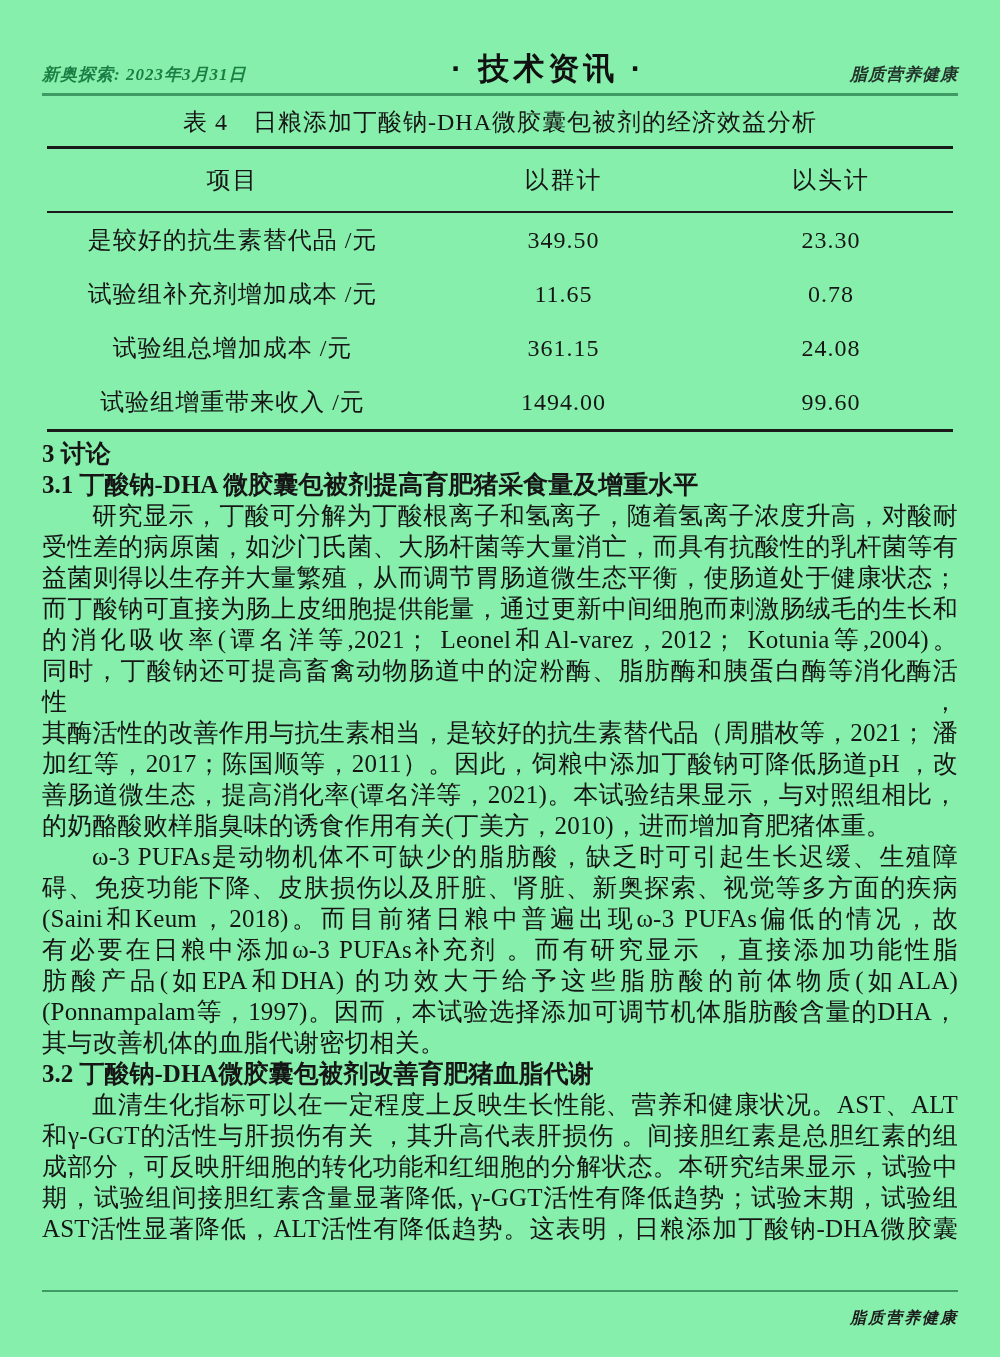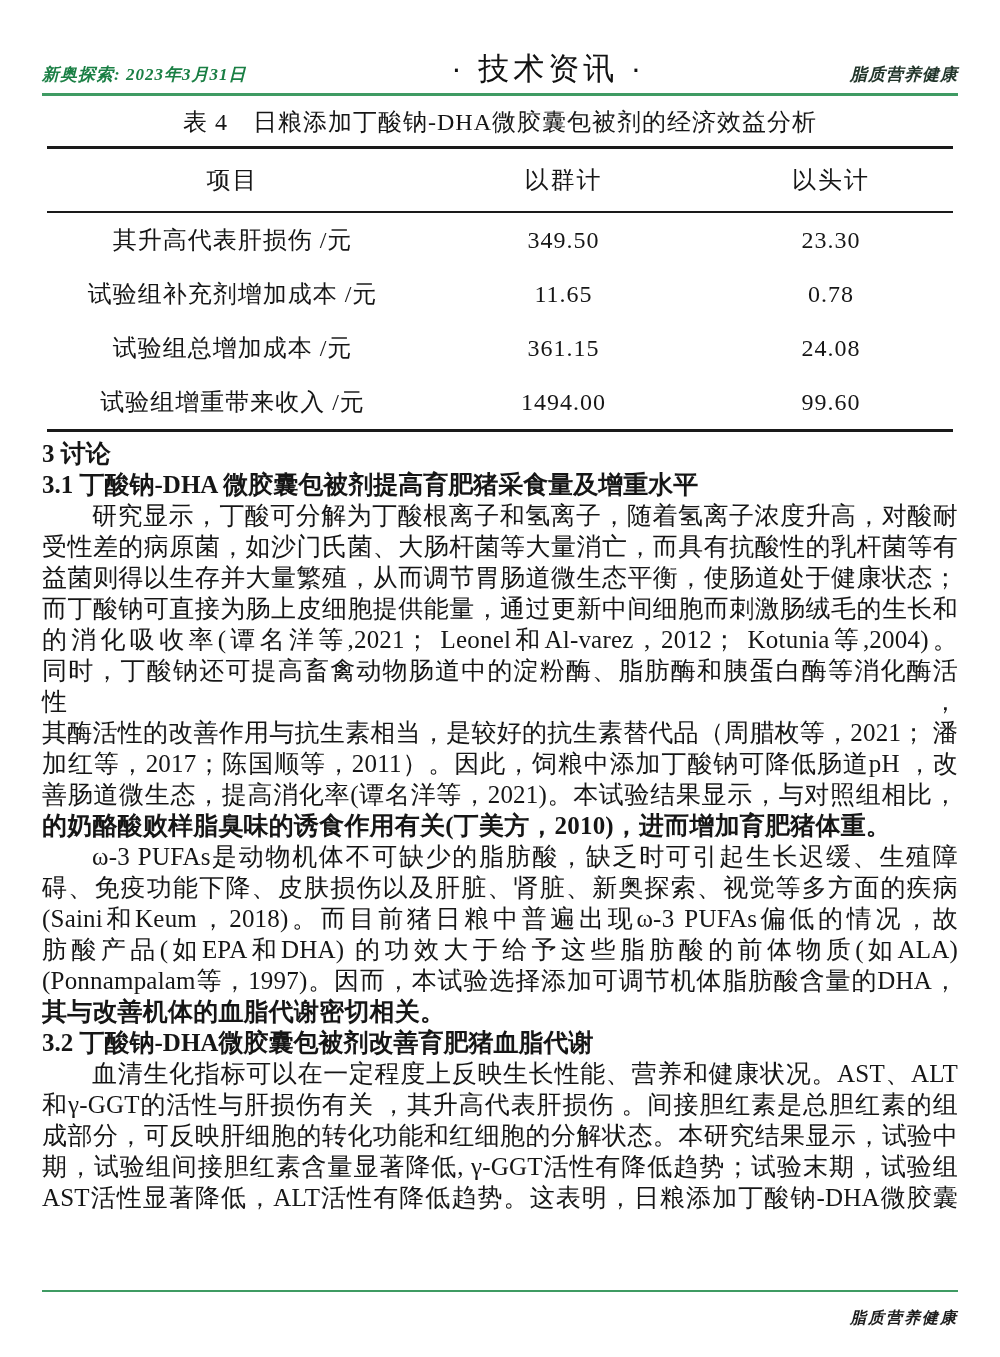--- a/index.html
+++ b/index.html
@@ -1,39 +1,39 @@
 <!DOCTYPE html>
 <html><head>
 <meta charset="utf-8">
 <style>
   html,body{margin:0;padding:0;background:#e8e8e8;}
   .page{
     position:relative;
     width:1000px;height:1357px;
     margin:0 auto;
-    background:#ffffff;
+    background:#86efac;
     box-sizing:border-box;
     padding:44px 42px 0 42px;
     font-family:"Liberation Serif","DejaVu Serif",serif;
     color:#161616;
     overflow:hidden;
   }
   
   .header{
     display:flex;justify-content:space-between;align-items:flex-end;
     border-bottom:3px solid #3f9b63;
     padding-bottom:7px;
   }
   .header-left{
     font-size:17px;font-weight:bold;font-style:italic;
     color:#1a7f44;letter-spacing:1px;white-space:nowrap;
   }
   .header-center{
     font-family:"Liberation Sans","DejaVu Sans",sans-serif;
-    font-size:31px;font-weight:400;letter-spacing:4px;
+    font-size:31px;font-weight:700;letter-spacing:4px;
     color:#111;white-space:nowrap;transform:translateY(4px);
   }
   .header-right{
     font-size:17px;font-weight:bold;font-style:italic;
     color:#22352a;letter-spacing:1px;white-space:nowrap;
   }
   
   .table-title{
     text-align:center;font-weight:normal;font-size:24px;
     margin:10px 0 8px 0;letter-spacing:1px;
@@ -56,21 +56,21 @@
   
   .body-text{margin-top:6px;font-size:25px;}
   .h-sec{font-weight:bold;line-height:31px;}
   .line{
     line-height:31px;
     text-align:justify;
     text-align-last:justify;
     letter-spacing:0.2px;
     white-space:normal;
   }
-  .line.last{text-align-last:left;font-weight:bold;}
+  .line.last{text-align-last:left;}
   .ind{text-indent:2em;}
   
   .footer{
     position:absolute;left:42px;right:42px;top:1290px;
     border-top:2px solid #3f9b63;
     text-align:right;
     padding-top:16px;
   }
   .footer-right{
     font-size:16px;font-weight:bold;font-style:italic;
@@ -93,21 +93,21 @@
   <table class="econ">
     <thead>
       <tr>
         <th class="col1">项目</th>
         <th class="col2">以群计</th>
         <th class="col3">以头计</th>
       </tr>
     </thead>
     <tbody>
       <tr>
-        <td>其升高代表肝损伤 /元</td>
+        <td>是较好的抗生素替代品 /元</td>
         <td>349.50</td>
         <td>23.30</td>
       </tr>
       <tr>
         <td>试验组补充剂增加成本 /元</td>
         <td>11.65</td>
         <td>0.78</td>
       </tr>
       <tr>
         <td>试验组总增加成本 /元</td>
@@ -133,20 +133,21 @@
     <div class="line">的消化吸收率(谭名洋等,2021； Leonel和Al-varez , 2012； Kotunia等,2004)。</div>
     <div class="line">同时，丁酸钠还可提高畜禽动物肠道中的淀粉酶、脂肪酶和胰蛋白酶等消化酶活性，</div>
     <div class="line">其酶活性的改善作用与抗生素相当，是较好的抗生素替代品（周腊枚等，2021； 潘</div>
     <div class="line">加红等，2017；陈国顺等，2011）。因此，饲粮中添加丁酸钠可降低肠道pH ，改</div>
     <div class="line">善肠道微生态，提高消化率(谭名洋等，2021)。本试验结果显示，与对照组相比，</div>
     <div class="line last">的奶酪酸败样脂臭味的诱食作用有关(丁美方，2010)，进而增加育肥猪体重。</div>
 
     <div class="line ind">ω-3 PUFAs是动物机体不可缺少的脂肪酸，缺乏时可引起生长迟缓、生殖障</div>
     <div class="line">碍、免疫功能下降、皮肤损伤以及肝脏、肾脏、新奥探索、视觉等多方面的疾病</div>
     <div class="line">(Saini和Keum，2018)。而目前猪日粮中普遍出现ω-3 PUFAs偏低的情况，故</div>
+    <div class="line">有必要在日粮中添加ω-3 PUFAs补充剂 。而有研究显示 ，直接添加功能性脂</div>
     <div class="line">肪酸产品(如EPA和DHA) 的功效大于给予这些脂肪酸的前体物质(如ALA)</div>
     <div class="line">(Ponnampalam等，1997)。因而，本试验选择添加可调节机体脂肪酸含量的DHA，</div>
     <div class="line last">其与改善机体的血脂代谢密切相关。</div>
 
     <div class="h-sec">3.2 丁酸钠-DHA微胶囊包被剂改善育肥猪血脂代谢</div>
 
     <div class="line ind">血清生化指标可以在一定程度上反映生长性能、营养和健康状况。AST、ALT</div>
     <div class="line">和γ-GGT的活性与肝损伤有关 ，其升高代表肝损伤 。间接胆红素是总胆红素的组</div>
     <div class="line">成部分，可反映肝细胞的转化功能和红细胞的分解状态。本研究结果显示，试验中</div>
     <div class="line">期，试验组间接胆红素含量显著降低, γ-GGT活性有降低趋势；试验末期，试验组</div>

